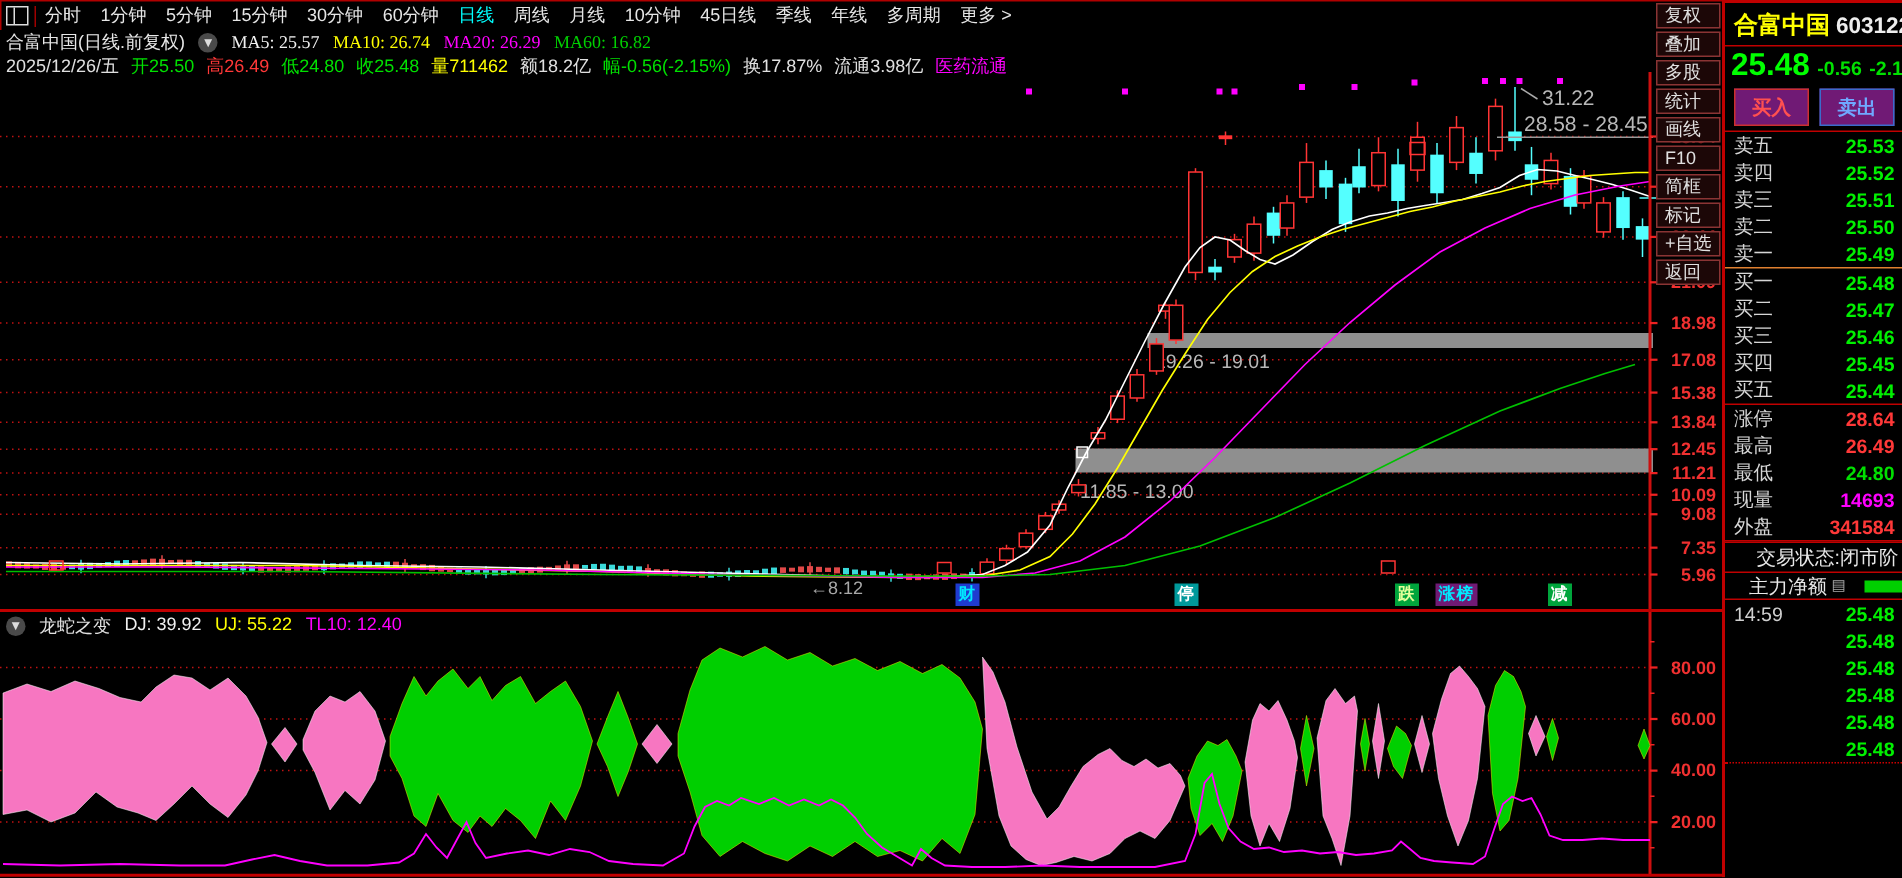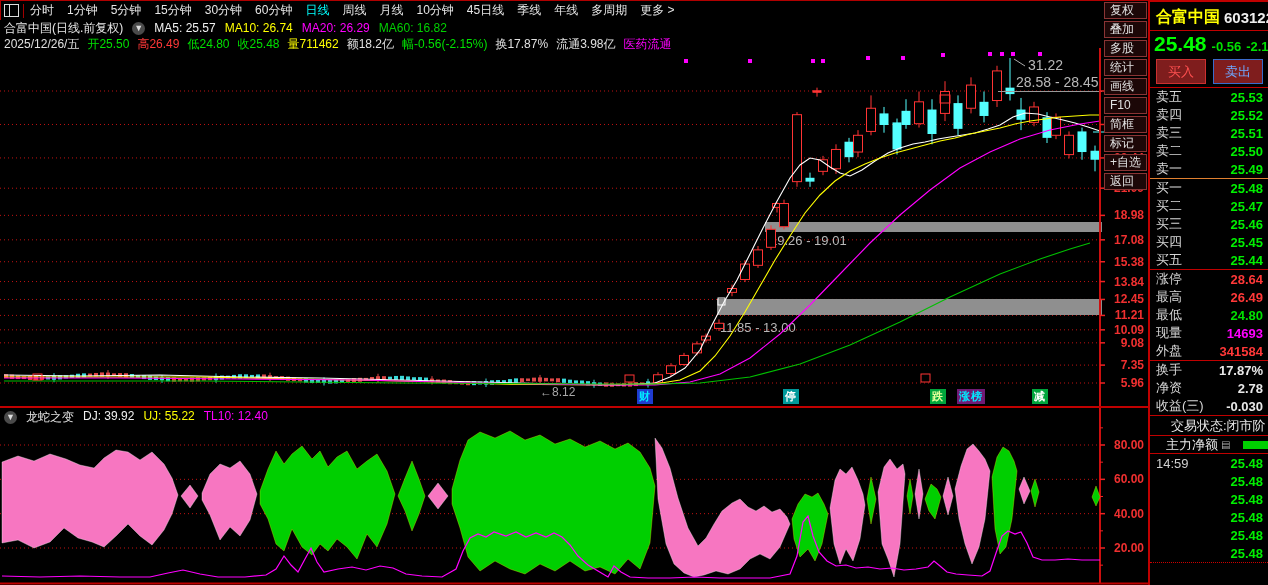--- a/index.html
+++ b/index.html
@@ -35,21 +35,21 @@
   .rpanel{position:absolute;left:1148px;top:0;width:120px;height:585px;z-index:5;background:#000;
           border-left:2px solid #c00000;border-top:2px solid #c00000;box-sizing:border-box;overflow:hidden;}
   .rp-title{height:26px;display:flex;align-items:center;padding:2px 2px 0 6px;white-space:nowrap;overflow:hidden;}
   .rp-name{color:#ffff00;font-size:16px;font-weight:bold;text-align:center;}
   .rp-code{color:#eee;font-size:15px;font-weight:bold;margin-left:4px;}
   .rp-sep{border-top:1px solid #c00000;}
   .rp-price{height:26px;display:flex;align-items:baseline;padding:1px 0 0 4px;white-space:nowrap;overflow:hidden;}
   .rp-last{color:#00ff00;font-size:21px;font-weight:bold;}
   .rp-chg{color:#00e000;font-size:13px;font-weight:bold;margin-left:5px;}
   .rp-btns{height:25px;display:flex;gap:7px;padding:1px 5px 3px 6px;}
-  .rp-btn{flex:1;background:#7f1d1d;font-size:13px;font-weight:normal;line-height:19px;text-align:center;
+  .rp-btn{flex:1;background:#701a75;font-size:13px;font-weight:bold;line-height:19px;text-align:center;
           border:1px solid;cursor:pointer;padding:0;}
   .btn-buy{color:#ff5050;border-color:#cc3030;}
   .btn-sell{color:#6fa8ff;border-color:#3a6ccc;}
   .qrow{height:18px;display:flex;justify-content:space-between;align-items:center;padding:0 5px 0 6px;}
   .qlab{color:#d6d6d6;font-size:13px;}
   .qval{color:#00f000;font-size:13px;font-weight:bold;}
   .orange-sep{border-top:1px solid #e08030;}
   .srow{height:18px;display:flex;justify-content:space-between;align-items:center;padding:0 5px 0 6px;}
   .slab{color:#d6d6d6;font-size:13px;}
   .sval{font-size:13px;font-weight:bold;}
@@ -433,21 +433,21 @@
         <span class="menu-box">简框</span>
         <span class="menu-box">标记</span>
         <span class="menu-box">+自选</span>
         <span class="menu-box">返回</span>
       </span>
   </div>
 
   <div class="row2">
     <span style="color:#e8e8e8">合富中国(日线.前复权)</span>
     <span class="chev">▼</span>
-    <span id="ma-tokens" style="display: inline-flex; gap: 9px;">
+    <span id="ma-tokens" style="display: inline-flex; gap: 9px; font-family: Liberation Serif, serif;">
         <span style="color:#f0f0f0">MA5: 25.57</span>
         <span style="color:#ffff00">MA10: 26.74</span>
         <span style="color:#ff00ff">MA20: 26.29</span>
         <span style="color:#00d000">MA60: 16.82</span>
       </span>
   </div>
 
   <div class="row3" id="date-tokens" style="display: inline-flex; gap: 8px;">
       <span style="color:#e0e0e0">2025/12/26/五</span>
       <span style="color:#00e000">开25.50</span>
@@ -558,34 +558,20 @@
         <div class="srow">
           <span class="slab">现量</span>
           <span class="sval" style="color:#ff00ff">14693</span>
         </div>
         <div class="srow">
           <span class="slab">外盘</span>
           <span class="sval" style="color:#ff3838">341584</span>
         </div>
       </div>
     <div class="rp-sep"></div>
-    <div id="stats2">
-        <div class="srow">
-          <span class="slab">换手</span>
-          <span class="sval" style="color:#e8e8e8">17.87%</span>
-        </div>
-        <div class="srow">
-          <span class="slab">净资</span>
-          <span class="sval" style="color:#e8e8e8">2.78</span>
-        </div>
-        <div class="srow">
-          <span class="slab">收益(三)</span>
-          <span class="sval" style="color:#e8e8e8">-0.030</span>
-        </div>
-      </div>
     <div class="rp-sep"></div>
     <div class="rp-status">交易状态:闭市阶</div>
     <div class="rp-sep"></div>
     <div class="rp-flow">
       <span>主力净额</span>
       <span class="flow-icon">▤</span>
       <span class="flow-bar"></span>
     </div>
     <div class="rp-sep"></div>
     <div id="ticks" class="ticks-list">

